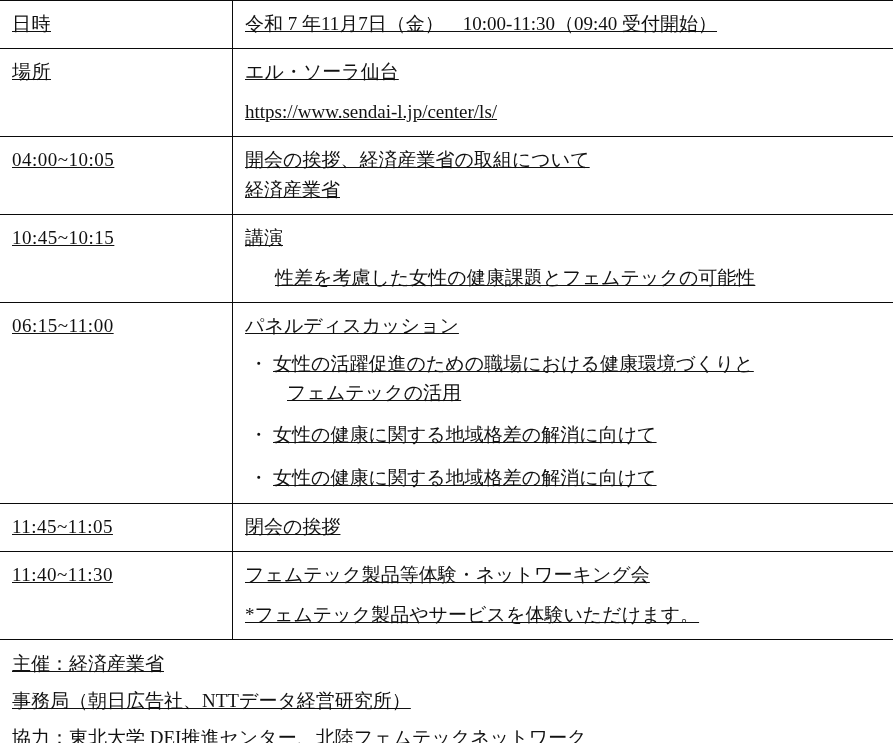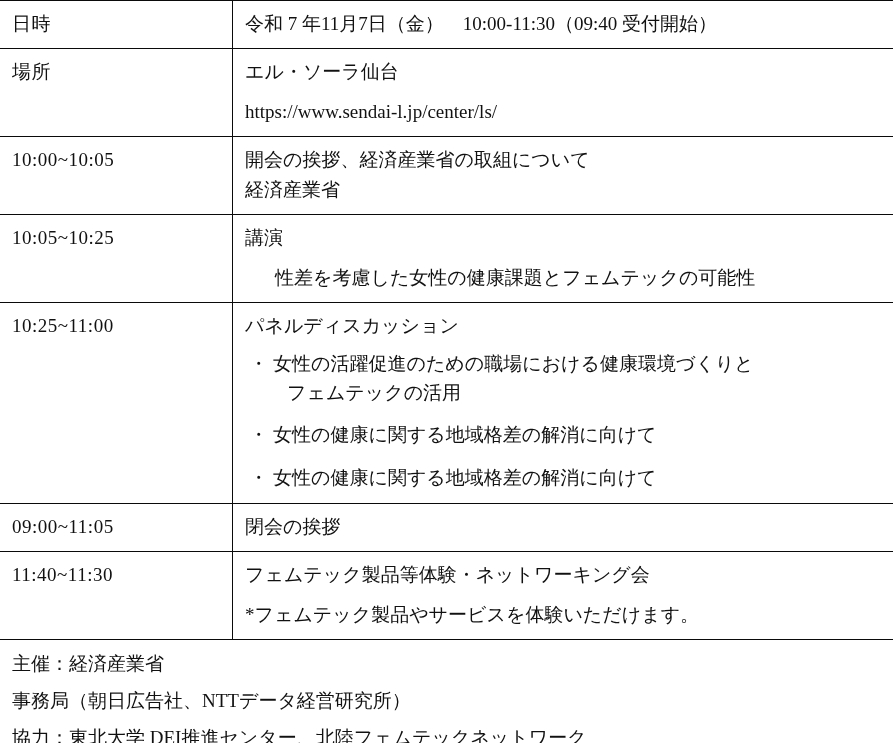--- a/index.html
+++ b/index.html
@@ -12,20 +12,21 @@
     height: 743px;
     font-family: "Liberation Serif", "DejaVu Serif", serif;
     color: #111111;
     overflow: hidden;
   }
   .sheet {
     width: 893px;
     height: 743px;
     box-sizing: border-box;
     position: relative;
+    text-decoration: underline;
   }
   table.schedule {
     width: 893px;
     border-collapse: collapse;
     table-layout: fixed;
   }
   table.schedule td {
     border-top: 1px solid #0a0a0a;
     border-bottom: 1px solid #0a0a0a;
     vertical-align: top;
@@ -111,37 +112,37 @@
 
       <tr class="row">
         <td class="col-time">場所</td>
         <td class="col-body">
           <p class="body-line">エル・ソーラ仙台</p>
           <p class="body-line gap">https://www.sendai-l.jp/center/ls/</p>
         </td>
       </tr>
 
       <tr class="row">
-        <td class="col-time">10:00~10:05</td>
+        <td class="col-time">04:00~10:05</td>
         <td class="col-body">
           <p class="body-line">開会の挨拶、経済産業省の取組について</p>
           <p class="body-line">経済産業省</p>
         </td>
       </tr>
 
       <tr class="row">
-        <td class="col-time">10:05~10:25</td>
+        <td class="col-time">10:45~10:15</td>
         <td class="col-body">
           <p class="body-line">講演</p>
           <p class="body-line gap indent-1">性差を考慮した女性の健康課題とフェムテックの可能性</p>
         </td>
       </tr>
 
       <tr class="row">
-        <td class="col-time">10:25~11:00</td>
+        <td class="col-time">06:15~11:00</td>
         <td class="col-body">
           <p class="body-line">パネルディスカッション</p>
           <ul class="bullet-list">
             <li>
               <span class="dot">・</span>
               <span>女性の活躍促進のための職場における健康環境づくりと</span>
               <span class="bullet-cont">フェムテックの活用</span>
             </li>
             <li>
               <span class="dot">・</span>
@@ -149,21 +150,21 @@
             </li>
             <li>
               <span class="dot">・</span>
               <span>女性の健康に関する地域格差の解消に向けて</span>
             </li>
           </ul>
         </td>
       </tr>
 
       <tr class="row">
-        <td class="col-time">09:00~11:05</td>
+        <td class="col-time">11:45~11:05</td>
         <td class="col-body">
           <p class="body-line">閉会の挨拶</p>
         </td>
       </tr>
 
       <tr class="row">
         <td class="col-time">11:40~11:30</td>
         <td class="col-body">
           <p class="body-line">フェムテック製品等体験・ネットワーキング会</p>
           <p class="body-line gap">*フェムテック製品やサービスを体験いただけます。</p>

